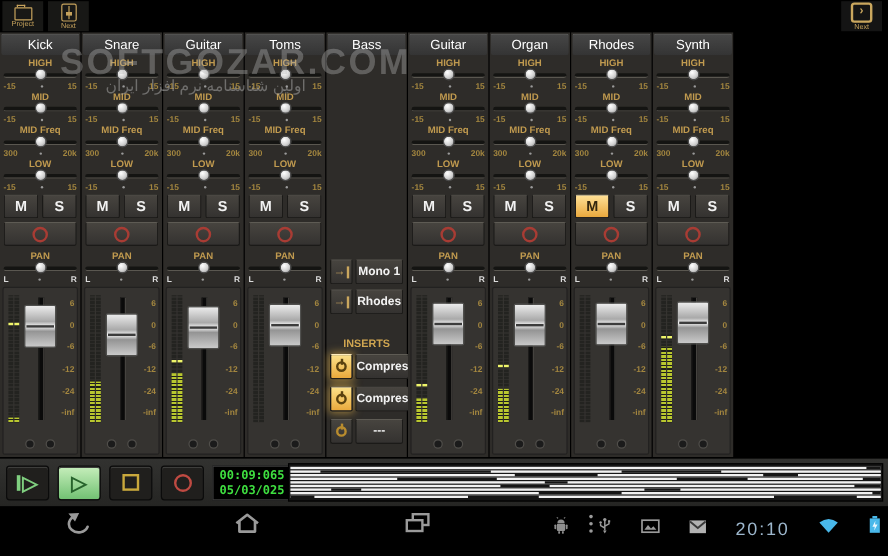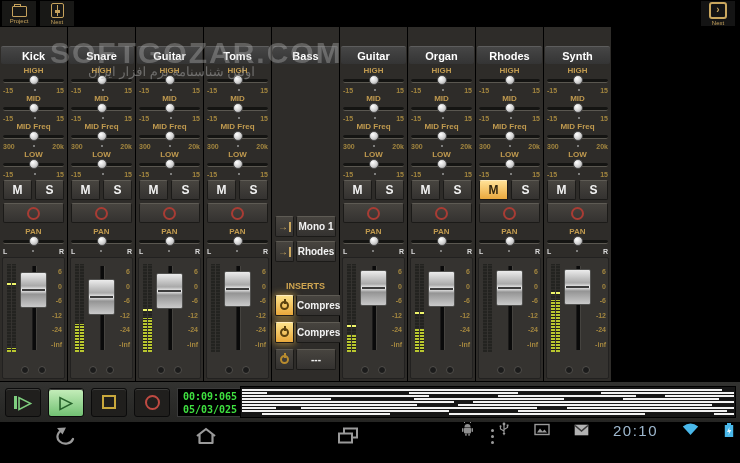--- a/index.html
+++ b/index.html
@@ -19,22 +19,22 @@
   .fader-ic{width:11px;height:13px;border:1px solid #c6a25c;border-radius:2px;position:relative;}
   .fader-ic::before{content:"";position:absolute;left:5px;top:1px;bottom:1px;width:1px;background:#c6a25c;}
   .fader-ic::after{content:"";position:absolute;left:3px;top:6px;width:5px;height:3px;background:#c6a25c;}
   .tb-btn.right{position:absolute;right:5px;top:1px;background:#141414;}
   .next-ic{width:14px;height:13px;background:#141414;border:2px solid #caa75e;border-radius:3px;color:#caa75e;
            font-size:10px;font-weight:bold;display:flex;align-items:center;justify-content:center;line-height:1;}
 
   
   .mixer{height:354px;background:#000;display:flex;gap:1px;position:relative;}
   .strip{width:67px;background:#2e2c29;display:flex;flex-direction:column;box-sizing:border-box;}
-  .tab{height:17px;margin:19px 1px 2px;background:linear-gradient(#464646,#343434);border-top:1px solid #5d5d5d;
-       border-radius:2px;color:#fff;font-size:11px;font-weight:bold;display:flex;align-items:center;justify-content:center;cursor:pointer;}
+  .tab{height:17px;margin:1px 1px 2px;background:linear-gradient(#464646,#343434);border-top:1px solid #5d5d5d;
+       border-radius:2px;color:#fff;font-size:11px;font-weight:normal;display:flex;align-items:center;justify-content:center;cursor:pointer;}
   .eq-row{height:28px;display:flex;flex-direction:column;}
   .eq-label{font-size:8px;font-weight:bold;color:#c09a4f;text-align:center;height:9px;line-height:9px;}
   .slider{position:relative;height:11px;margin:0 3px;cursor:pointer;}
   .slider .track{position:absolute;left:0;right:0;top:4px;height:3px;background:#141412;border-bottom:1px solid #5a5750;border-radius:2px;}
   .slider .thumb{position:absolute;top:0;margin-left:-5px;width:10px;height:10px;border-radius:50%;
        background:radial-gradient(circle at 35% 30%,#ffffff,#d2d2d2 55%,#868686);border:1px solid #4c4c4c;box-sizing:border-box;}
   .eq-scale{display:flex;justify-content:space-between;align-items:center;font-size:7px;font-weight:bold;color:#a3863f;padding:0 3px;height:8px;}
   .eq-scale .dot,.pan-lr .dot{width:2px;height:2px;background:#9a9a9a;border-radius:50%;}
   .ms-row{display:flex;gap:3px;margin:2px 3px 1px;height:20px;}
   .btn{flex:1;background:linear-gradient(#47443f,#343230);border:1px solid #1b1a18;border-top-color:#5e5b54;border-radius:2px;
@@ -99,21 +99,21 @@
        display:flex;flex-direction:column;justify-content:space-between;padding:2px 1px;cursor:pointer;}
   .ov-row{position:relative;height:2px;background:#f1f1f1;}
   .ov-gap{position:absolute;top:0;bottom:0;background:#161616;}
 
   
   .navbar{height:28px;background:#000;position:relative;}
   .nav-ic{position:absolute;top:5px;width:28px;height:18px;display:flex;align-items:center;justify-content:center;cursor:pointer;}
   .nav-back{left:52px;} .nav-home{left:192px;} .nav-recents{left:334px;} .nav-menu{left:478px;}
   .mdots{display:flex;flex-direction:column;gap:3px;}
   .mdot{width:3px;height:3px;border-radius:50%;background:#9a9a9a;}
-  .status{position:absolute;right:5px;top:0;height:28px;display:flex;align-items:flex-start;gap:24px;}
+  .status{position:absolute;right:5px;top:0;height:28px;display:flex;align-items:flex-end;gap:24px;}
   .clock{font-size:15px;color:#9db7cd;letter-spacing:1.5px;}
 </style>
 </head>
 <body>
 
 <div class="screen">
 
 
   <div class="toolbar">
     <div class="tb-btn">

